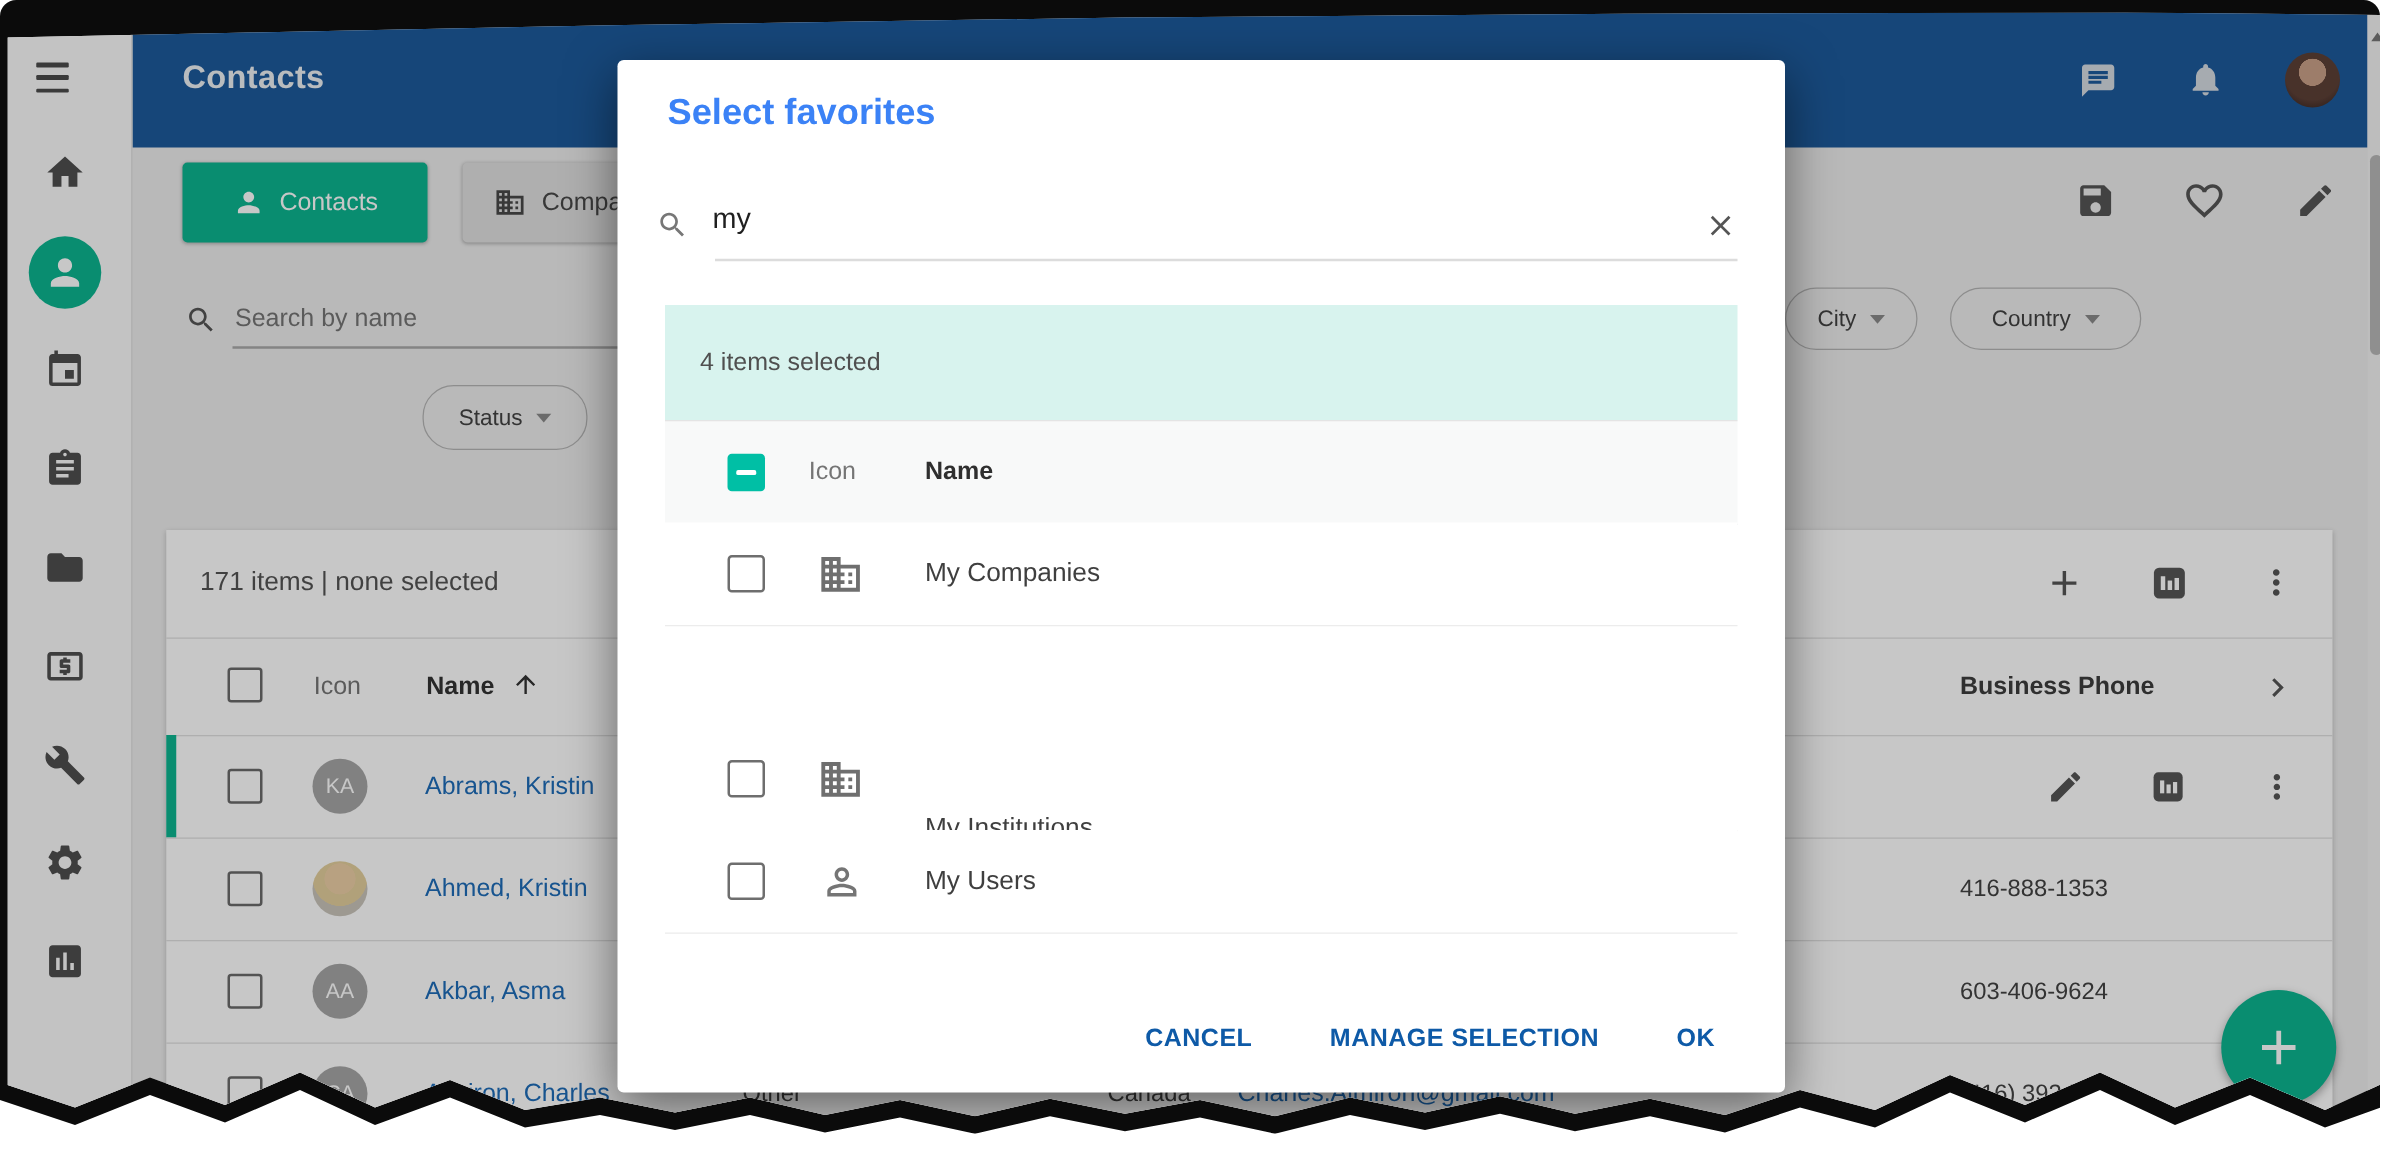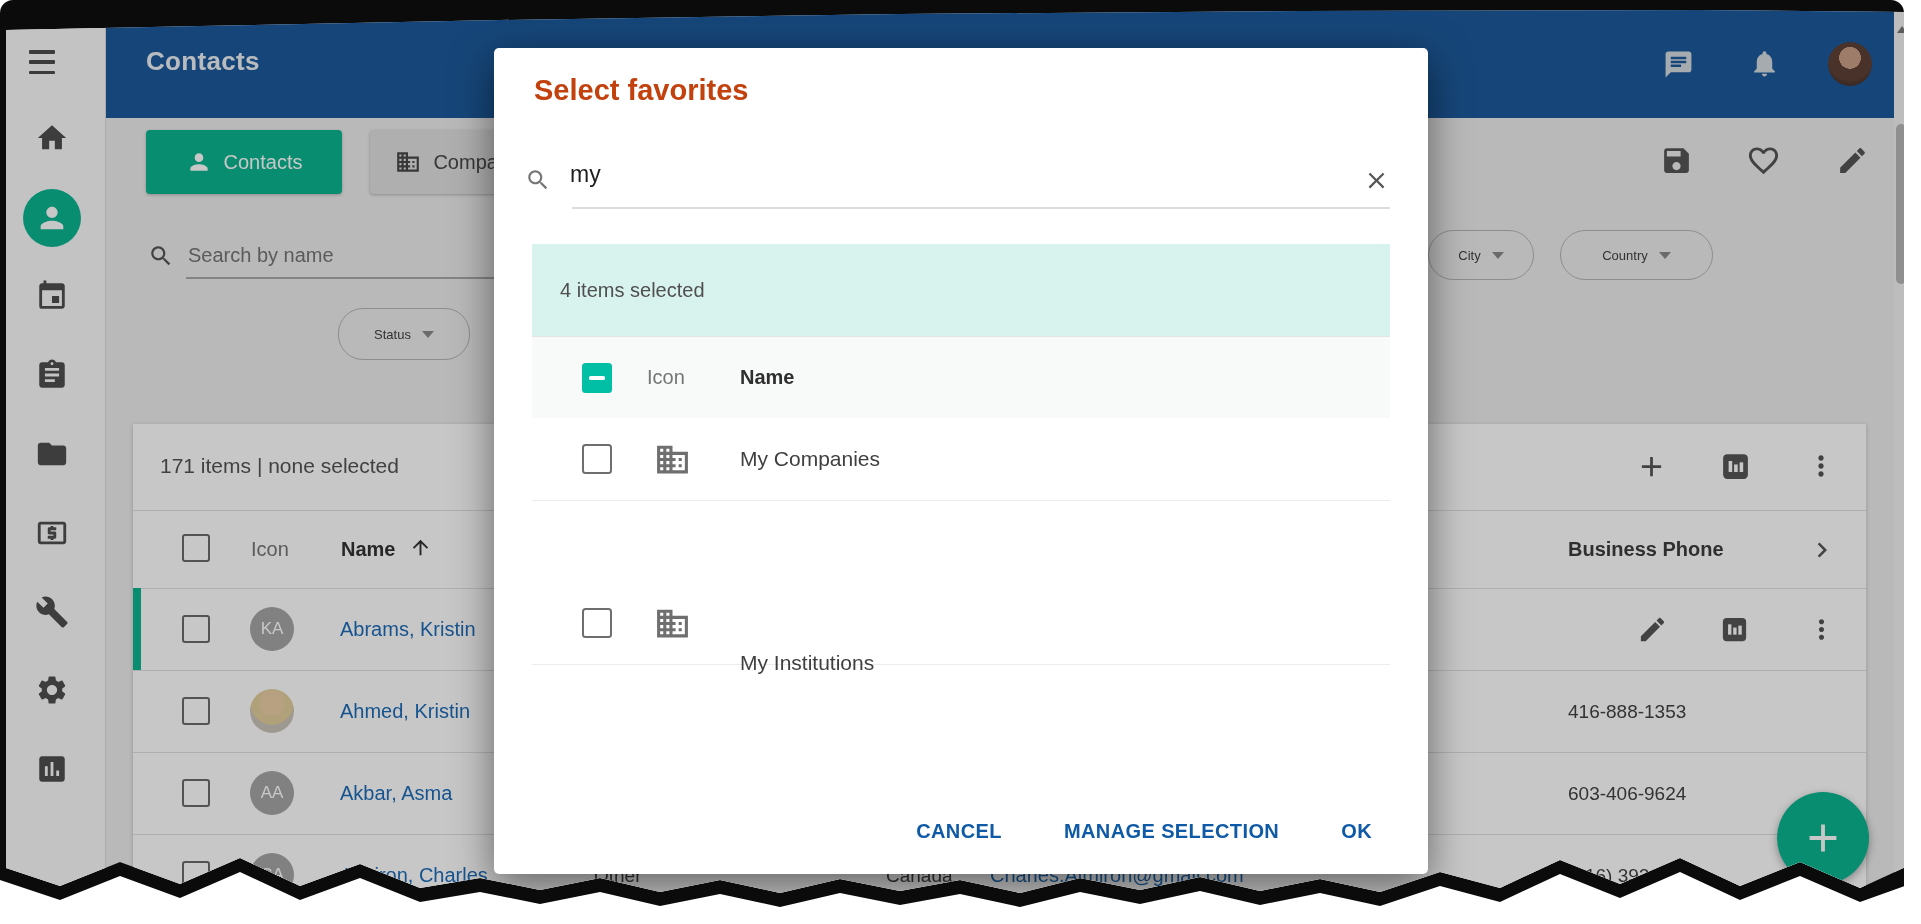--- a/index.html
+++ b/index.html
@@ -18,21 +18,21 @@
   
   .sidebar{left:0;top:0;width:105px;height:924px;background:#fafafa;border-right:1px solid #dcdcdc;}
   .sideicon{color:#4f4f4f;}
   .active-circle{left:23px;top:189px;width:58px;height:58px;border-radius:50%;background:#0cb590;display:flex;align-items:center;justify-content:center;color:#fff;}
   .burger{left:29px;top:50px;width:26px;height:24px;display:flex;flex-direction:column;justify-content:space-between;}
   .burger div{height:3.5px;background:#4c4c4c;border-radius:1px;}
   
   .tabbtn{height:64px;border-radius:4px;display:flex;align-items:center;justify-content:center;gap:12px;font-size:20px;box-shadow:0 1px 3px rgba(0,0,0,.25);}
   .tab-active{background:#0cb590;color:#fff;}
   .tab-idle{background:#e0e0e0;color:#484848;}
-  .pill{border:1.5px solid #b5b5b5;border-radius:25px;display:flex;align-items:center;justify-content:center;gap:11px;color:#424242;font-size:13px;background:transparent;}
+  .pill{border:1.5px solid #b5b5b5;border-radius:25px;display:flex;align-items:center;justify-content:center;gap:11px;color:#424242;font-size:18px;background:transparent;}
   .caret{width:0;height:0;border-left:6px solid transparent;border-right:6px solid transparent;border-top:7px solid #8a8a8a;}
   
   .card{left:133px;top:424px;width:1733px;height:500px;background:#fff;box-shadow:0 1px 4px rgba(0,0,0,.2);}
   .cb{box-sizing:border-box;border:2.5px solid #6b6b6b;border-radius:3px;background:transparent;}
   .cb-main{width:28px;height:28px;}
   .avatar{width:44px;height:44px;border-radius:50%;background:#a6a6a6;color:#fff;display:flex;align-items:center;justify-content:center;font-size:17px;}
   .avatar-photo{background:radial-gradient(circle at 50% 32%,#eccfa6 0 33%,#e3cf9d 34% 58%,#c9c4ba 59% 100%);}
   .rowname{color:#1e6cb8;font-size:20px;white-space:nowrap;}
   .cell{color:#424242;font-size:19px;white-space:nowrap;}
   .divider{height:1px;background:#e0e0e0;}
@@ -40,21 +40,21 @@
   .gicon{color:#555;}
   .chartbox{color:#565656;}
   
   .fab{left:1777px;top:792px;width:92px;height:92px;border-radius:50%;background:#0cb590;display:flex;align-items:center;justify-content:center;color:#fff;box-shadow:0 3px 8px rgba(0,0,0,.35);}
   
   .sb-track{left:1894px;top:10px;width:14px;height:880px;background:#f2f2f2;}
   .sb-thumb{left:1896px;top:124px;width:10px;height:160px;background:#b8b8b8;border-radius:5px;}
   .sb-up{left:1897px;top:26px;width:0;height:0;border-left:5px solid transparent;border-right:5px solid transparent;border-bottom:7px solid #777;}
   
   .modal{left:494px;top:48px;width:934px;height:826px;background:#fff;border-radius:5px;box-shadow:0 12px 40px rgba(0,0,0,.5);z-index:50;}
-  .modal-title{left:40px;top:26px;font-size:29px;font-weight:bold;color:#c2410c;}
+  .modal-title{left:40px;top:26px;font-size:29px;font-weight:bold;color:#3b82f6;}
   .msearch-input{left:74px;top:112px;width:540px;border:none;outline:none;background:transparent;font-size:23px;color:#1f1f1f;font-family:inherit;}
   .munderline{left:78px;top:159px;width:818px;height:1.5px;background:#dcdcdc;}
   .banner{left:38px;top:196px;width:858px;height:92px;background:#d8f3ee;display:flex;align-items:center;}
   .banner span{margin-left:28px;font-size:20px;color:#4f4f4f;text-align:right;}
   .mrow{left:38px;width:858px;height:82px;background:#fff;border-bottom:1px solid #ececec;}
   .mhead{left:38px;top:288px;width:858px;height:82px;background:#f8f9f9;border-top:1px solid #e4e4e4;border-bottom:1px solid #e4e4e4;}
   .mrow-selected{background:#f4f4f4;}
   .tealbar{left:0;top:0;width:9px;height:100%;background:#00bfa5;}
   .cb-modal{width:30px;height:30px;border:2.5px solid #6e6e6e;border-radius:3.5px;box-sizing:border-box;}
   .cb-on{background:#00bfa5;border:none;display:flex;align-items:center;justify-content:center;color:#fff;}
@@ -333,20 +333,29 @@
       <div class="abs mrow" style="top:534px;">
         <div class="abs cb-modal" style="left:50px;top:26px;"></div>
         <div class="abs micon" style="left:122px;top:23px;">
           <svg class="ic" width="37" height="37" viewBox="0 0 24 24">
               <path d="M12 7V3H2v18h20V7H12zM6 19H4v-2h2v2zm0-4H4v-2h2v2zm0-4H4V9h2v2zm0-4H4V5h2v2zm4 12H8v-2h2v2zm0-4H8v-2h2v2zm0-4H8V9h2v2zm0-4H8V5h2v2zm10 12h-8v-2h2v-2h-2v-2h2v-2h-2V9h8v10zm-2-8h-2v2h2v-2zm0 4h-2v2h2v-2z"></path>
             </svg>
         </div>
         <div class="abs mlabel" style="left:208px;top:29px;margin-top:40px;">My Institutions</div>
       </div>
 
+      <div class="abs mrow" style="top:616px;">
+        <div class="abs cb-modal" style="left:50px;top:26px;"></div>
+        <div class="abs micon" style="left:124px;top:24px;color:#757575;">
+          <svg class="ic" width="35" height="35" viewBox="0 0 24 24">
+              <path d="M12 5.9c1.16 0 2.1.94 2.1 2.1s-.94 2.1-2.1 2.1S9.9 9.16 9.9 8s.94-2.1 2.1-2.1m0 9c2.97 0 6.1 1.46 6.1 2.1v1.1H5.9V17c0-.64 3.13-2.1 6.1-2.1M12 4C9.79 4 8 5.79 8 8s1.79 4 4 4 4-1.79 4-4-1.79-4-4-4zm0 9c-2.67 0-8 1.34-8 4v3h16v-3c0-2.66-5.33-4-8-4z"></path>
+            </svg>
+        </div>
+        <div class="abs mlabel" style="left:208px;top:29px;">My Users</div>
+      </div>
 
       <div class="abs mfooter">
         <button class="mbtn">CANCEL</button>
         <button class="mbtn">MANAGE SELECTION</button>
         <button class="mbtn">OK</button>
       </div>
     </div>
 
   </div>
 </div>

